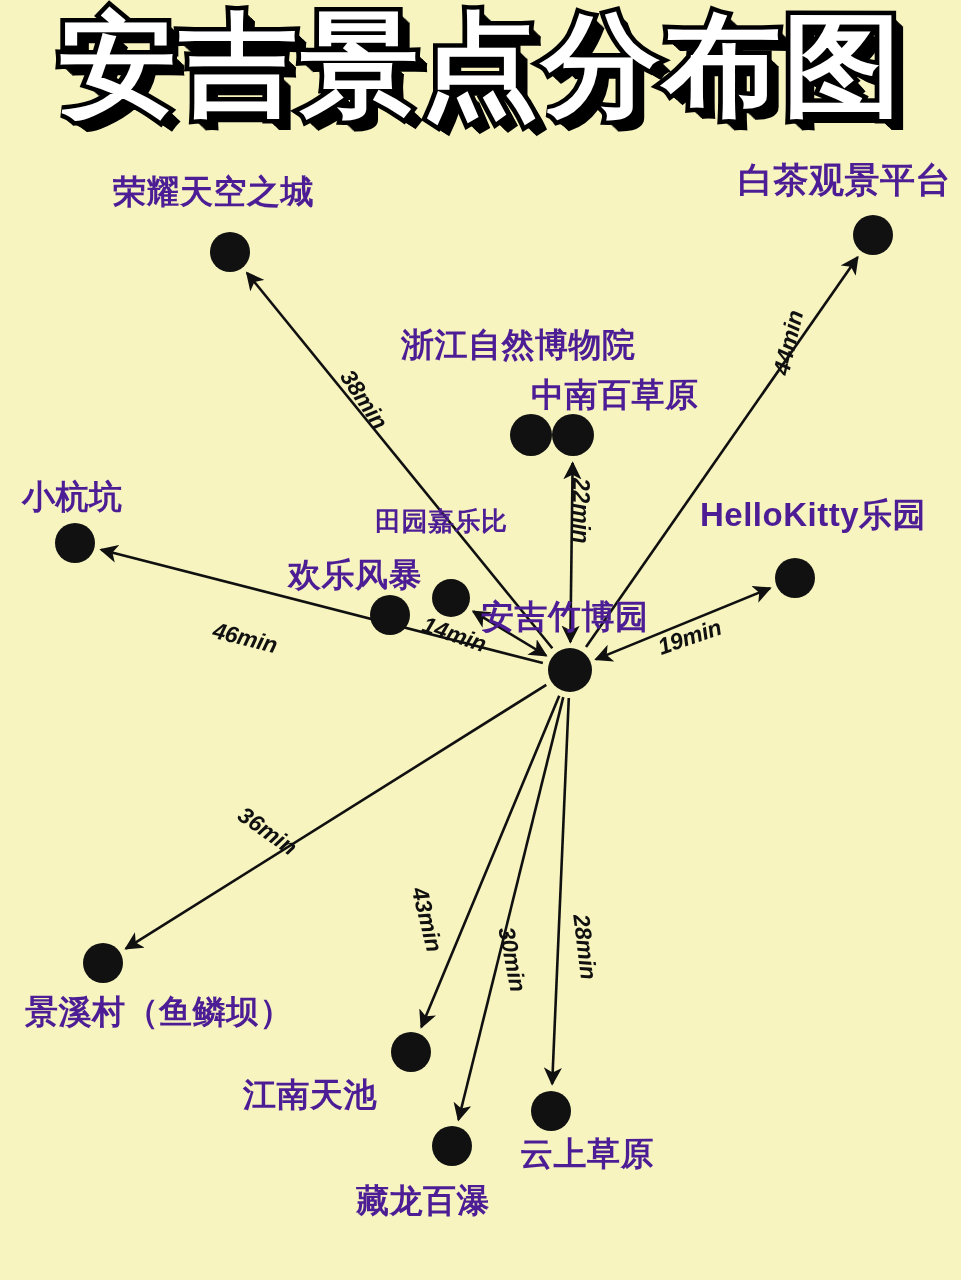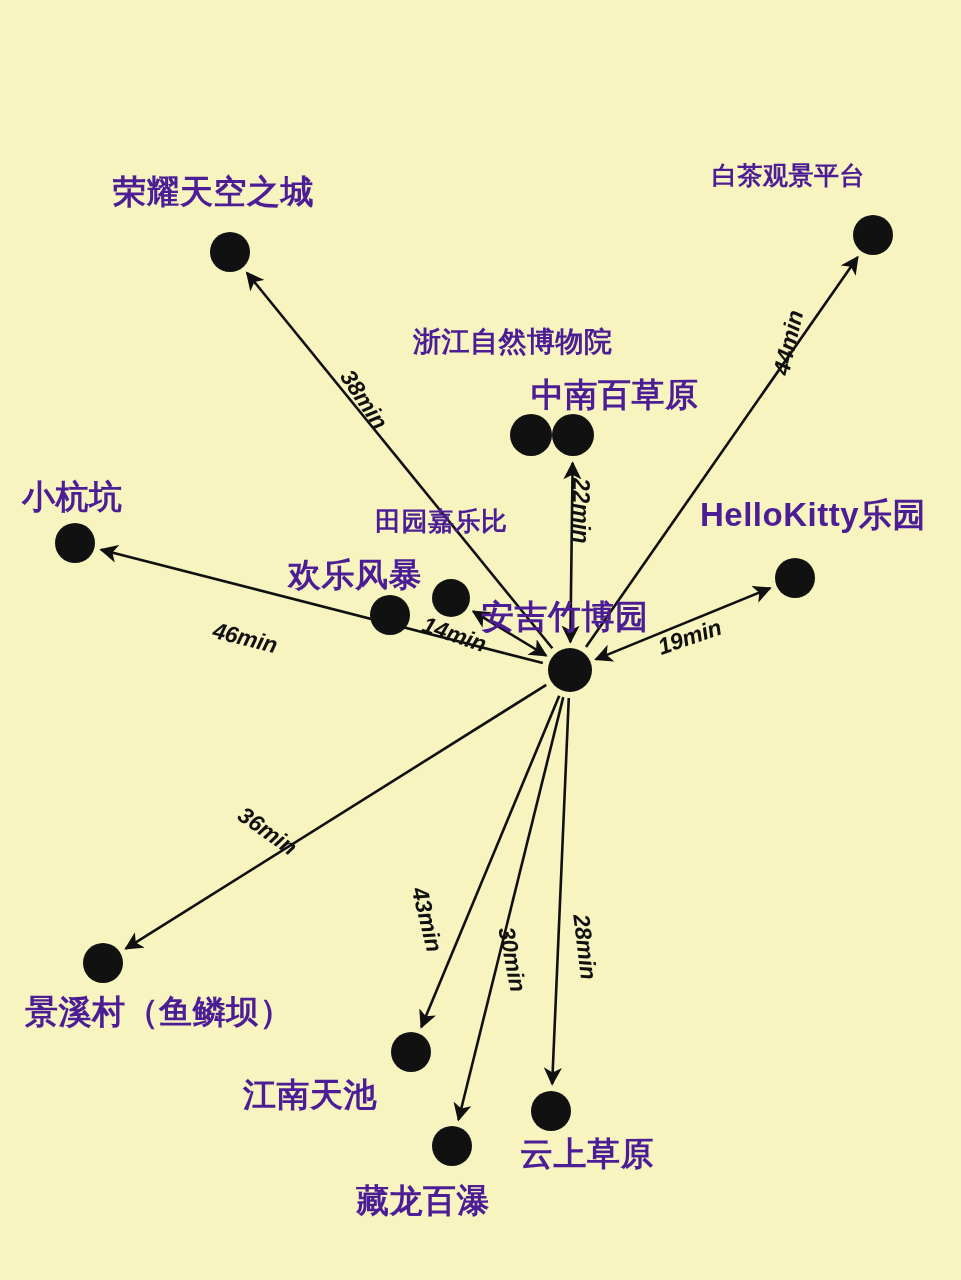--- a/index.html
+++ b/index.html
@@ -79,20 +79,23 @@
       5px 5px 0 #000000,
       4px 4px 0 #000000;
     transform: scaleX(1.06);
   }
 </style>
 </head>
 <body>
 
 <div id="map-root">
 
+  <div id="title-block">
+    <div id="map-title">安吉景点分布图</div>
+  </div>
 
   <svg id="edge-layer" viewBox="0 0 961 1280" xmlns="http://www.w3.org/2000/svg">
     <defs>
       <marker id="arrowhead" viewBox="0 0 10 10" refX="9" refY="5" markerWidth="7" markerHeight="7" orient="auto-start-reverse">
         <path d="M 0 0 L 10 5 L 0 10 L 2.6 5 z" fill="#101010"></path>
       </marker>
     </defs>
     <g id="edge-lines">
         <line x1="552.3316709444821" y1="648.2783483964515" x2="247.03731730353513" y2="272.9458783319932" stroke="#101010" stroke-width="2.6" marker-end="url(#arrowhead)"></line>
         <line x1="586.0037304304261" y1="647.0243474018636" x2="857.5678313706605" y2="257.15509357677445" stroke="#101010" stroke-width="2.6" marker-end="url(#arrowhead)"></line>
@@ -104,23 +107,23 @@
         <line x1="559.2403799963938" y1="695.8501562350791" x2="421.37534786062025" y2="1027.0730636304595" stroke="#101010" stroke-width="2.6" marker-end="url(#arrowhead)"></line>
         <line x1="563.2627525562361" y1="697.1773710443357" x2="458.49663146362946" y2="1119.7932493501048" stroke="#101010" stroke-width="2.6" marker-end="url(#arrowhead)"></line>
         <line x1="568.7947688635963" y1="697.9740490081047" x2="552.1621871672463" y2="1084.0250241707563" stroke="#101010" stroke-width="2.6" marker-end="url(#arrowhead)"></line>
       </g>
   </svg>
 
   <div id="node-layer">
       <div class="poi-dot" style="left: 230px; top: 252px; width: 40px; height: 40px; background: rgb(17, 17, 17);"></div>
       <div class="poi-label" style="left: 113px; top: 175px; font-size: 33px;">荣耀天空之城</div>
       <div class="poi-dot" style="left: 873px; top: 235px; width: 40px; height: 40px; background: rgb(17, 17, 17);"></div>
-      <div class="poi-label" style="left: 712px; top: 163px; font-size: 25px;">白茶观景平台</div>
+      <div class="poi-label" style="left: 738px; top: 163px; font-size: 35px; font-family: Liberation Serif, serif;">白茶观景平台</div>
       <div class="poi-dot" style="left: 531px; top: 435px; width: 42px; height: 42px; background: rgb(17, 17, 17);"></div>
-      <div class="poi-label" style="left: 413px; top: 328px; font-size: 28px;">浙江自然博物院</div>
+      <div class="poi-label" style="left: 401px; top: 328px; font-size: 33px;">浙江自然博物院</div>
       <div class="poi-dot" style="left: 573px; top: 435px; width: 42px; height: 42px; background: rgb(17, 17, 17);"></div>
       <div class="poi-label" style="left: 531px; top: 378px; font-size: 33px;">中南百草原</div>
       <div class="poi-dot" style="left: 75px; top: 543px; width: 40px; height: 40px; background: rgb(17, 17, 17);"></div>
       <div class="poi-label" style="left: 22px; top: 480px; font-size: 33px;">小杭坑</div>
       <div class="poi-dot" style="left: 795px; top: 578px; width: 40px; height: 40px; background: rgb(17, 17, 17);"></div>
       <div class="poi-label" style="left: 700px; top: 498px; font-size: 33px;">HelloKitty乐园</div>
       <div class="poi-dot" style="left: 390px; top: 615px; width: 40px; height: 40px; background: rgb(17, 17, 17);"></div>
       <div class="poi-label" style="left: 268px; top: 558px; font-size: 33px; margin-left: 20px;">欢乐风暴</div>
       <div class="poi-dot" style="left: 451px; top: 598px; width: 38px; height: 38px; background: rgb(17, 17, 17);"></div>
       <div class="poi-label" style="left: 375px; top: 508px; font-size: 26px;">田园嘉乐比</div>

